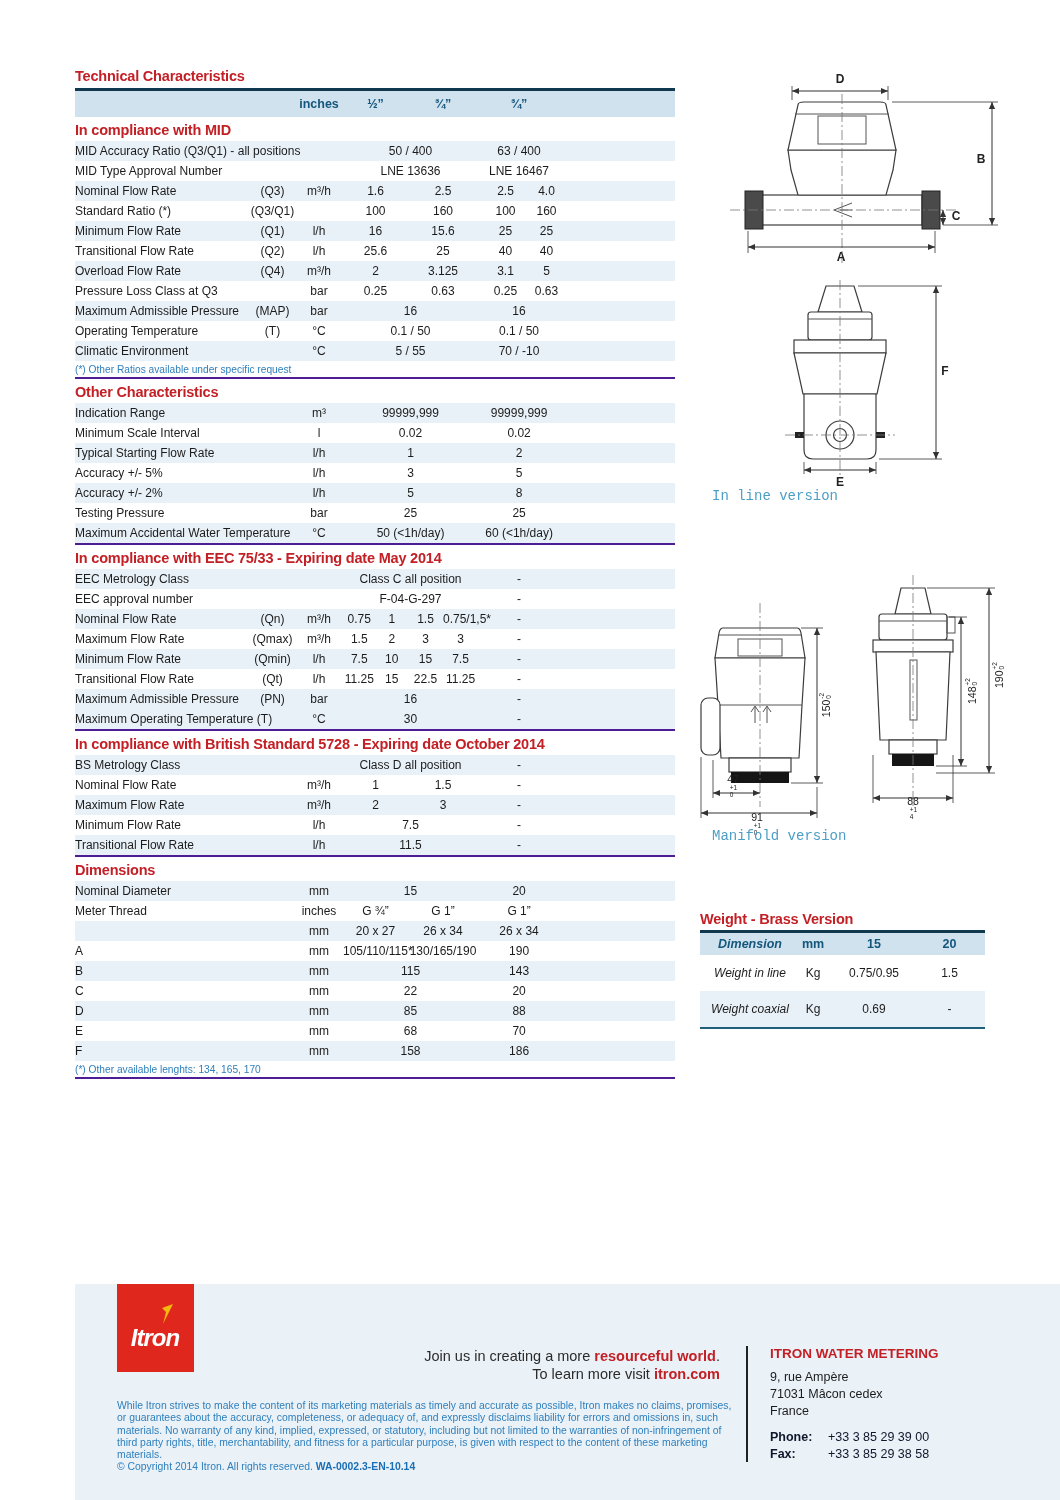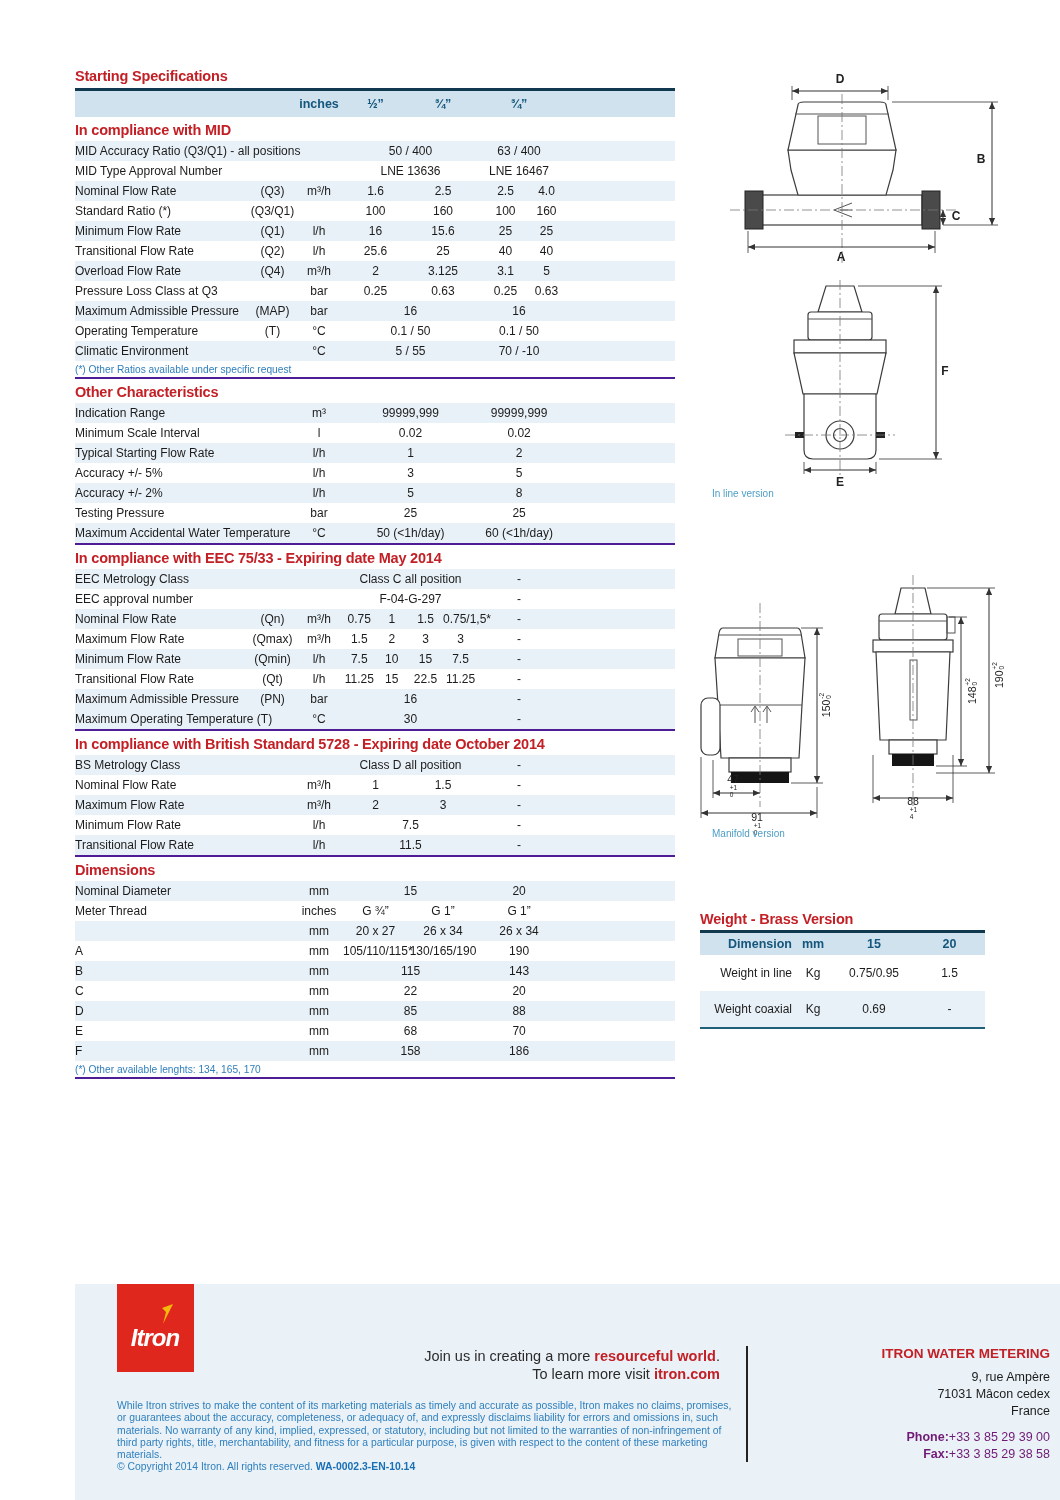--- a/index.html
+++ b/index.html
@@ -27,52 +27,52 @@
   .ln2{fill:none;stroke:#555;stroke-width:1;}
   .thread{fill:#4a4a4a;stroke:#222;stroke-width:1;}
   .cl{stroke:#777;stroke-width:0.8;stroke-dasharray:10 3 2 3;fill:none;}
   .dim{stroke:#333;stroke-width:1;}
   .dim2{stroke:#333;stroke-width:0.8;}
   .dimletter{position:absolute;transform:translate(-50%,-50%);font-size:12px;font-weight:600;color:#222;}
   .tol{font-size:10.5px;color:#222;display:inline-flex;align-items:center;white-space:nowrap;}
   .tol .stack{display:inline-flex;flex-direction:column;font-size:6.5px;line-height:6.5px;margin-left:1px;}
   .tolabs{position:absolute;transform:translate(-50%,-50%);flex-direction:column;}
   .tolrot{position:absolute;transform:translate(-50%,-50%) rotate(-90deg);}
-  .verlabel{position:absolute;font-size:10px;color:#4d9ec6;}
+  .verlabel{position:absolute;font-size:14px;color:#4d9ec6;font-family:Liberation Mono, monospace;}
   .wh{position:absolute;left:0;top:906px;}
   table.wt{position:absolute;left:0;top:930px;width:285px;border-collapse:collapse;table-layout:fixed;
            font-size:12px;border-top:3px solid #10394f;border-bottom:2px solid #1e607a;}
   table.wt th{background:#cfe2ee;color:#15567c;font-weight:bold;height:22px;font-size:12.5px;padding:0;}
   table.wt td{height:36px;padding:0;text-align:center;white-space:nowrap;}
-  table.wt th.lab,table.wt td.lab{text-align:right;padding-left:8px;}
+  table.wt th.lab,table.wt td.lab{text-align:center;padding-left:8px;font-style:italic;}
   table.wt tr.stripe td{background:#e9f1f8;}
   
   #footer{position:absolute;left:75px;top:1284px;width:985px;height:216px;background:#eaf2f8;}
   #logo{position:absolute;left:42px;top:0;width:77px;height:88px;}
   .logotext{fill:#fff;font-family:"Liberation Sans",sans-serif;font-weight:bold;font-style:italic;
             font-size:24px;letter-spacing:-1px;}
   #tagline{position:absolute;right:340px;top:64px;text-align:right;font-size:14.5px;line-height:17.5px;color:#2b2b2b;}
   .red-b{color:#c32026;font-weight:bold;}
   #legal{position:absolute;left:42px;top:116px;width:616px;font-size:10.4px;line-height:12.3px;color:#2f7fbc;}
   #legal b{color:#1a6fb5;}
   #vdiv{position:absolute;left:671px;top:62px;width:2px;height:116px;background:#222;}
-  #contact{position:absolute;left:695px;top:62px;width:280px;text-align:right;}
+  #contact{position:absolute;left:695px;top:62px;width:280px;}
   .c-title{font-size:13.5px;font-weight:bold;color:#c32026;margin-bottom:8px;}
   .c-line{font-size:12.5px;line-height:17px;color:#1c1c1c;}
-  .c-row{font-size:12.5px;line-height:17px;color:#701a75;}
+  .c-row{font-size:12.5px;line-height:17px;color:#0f172a;}
   .c-row .c-lab{display:inline-block;width:58px;font-weight:bold;}
   .c-rows{margin-top:9px;}
 </style>
 </head>
 <body>
 
 <div id="page">
 
   <div id="leftcol">
-    <div class="h1">Starting Specifications</div>
+    <div class="h1">Technical Characteristics</div>
 
     <table class="spec cap">
         <colgroup>
           <col style="width: 175px;">
           <col style="width: 45px;">
           <col style="width: 48px;">
           <col style="width: 32.5px;">
           <col style="width: 32.5px;">
           <col style="width: 35px;">
           <col style="width: 35px;">

